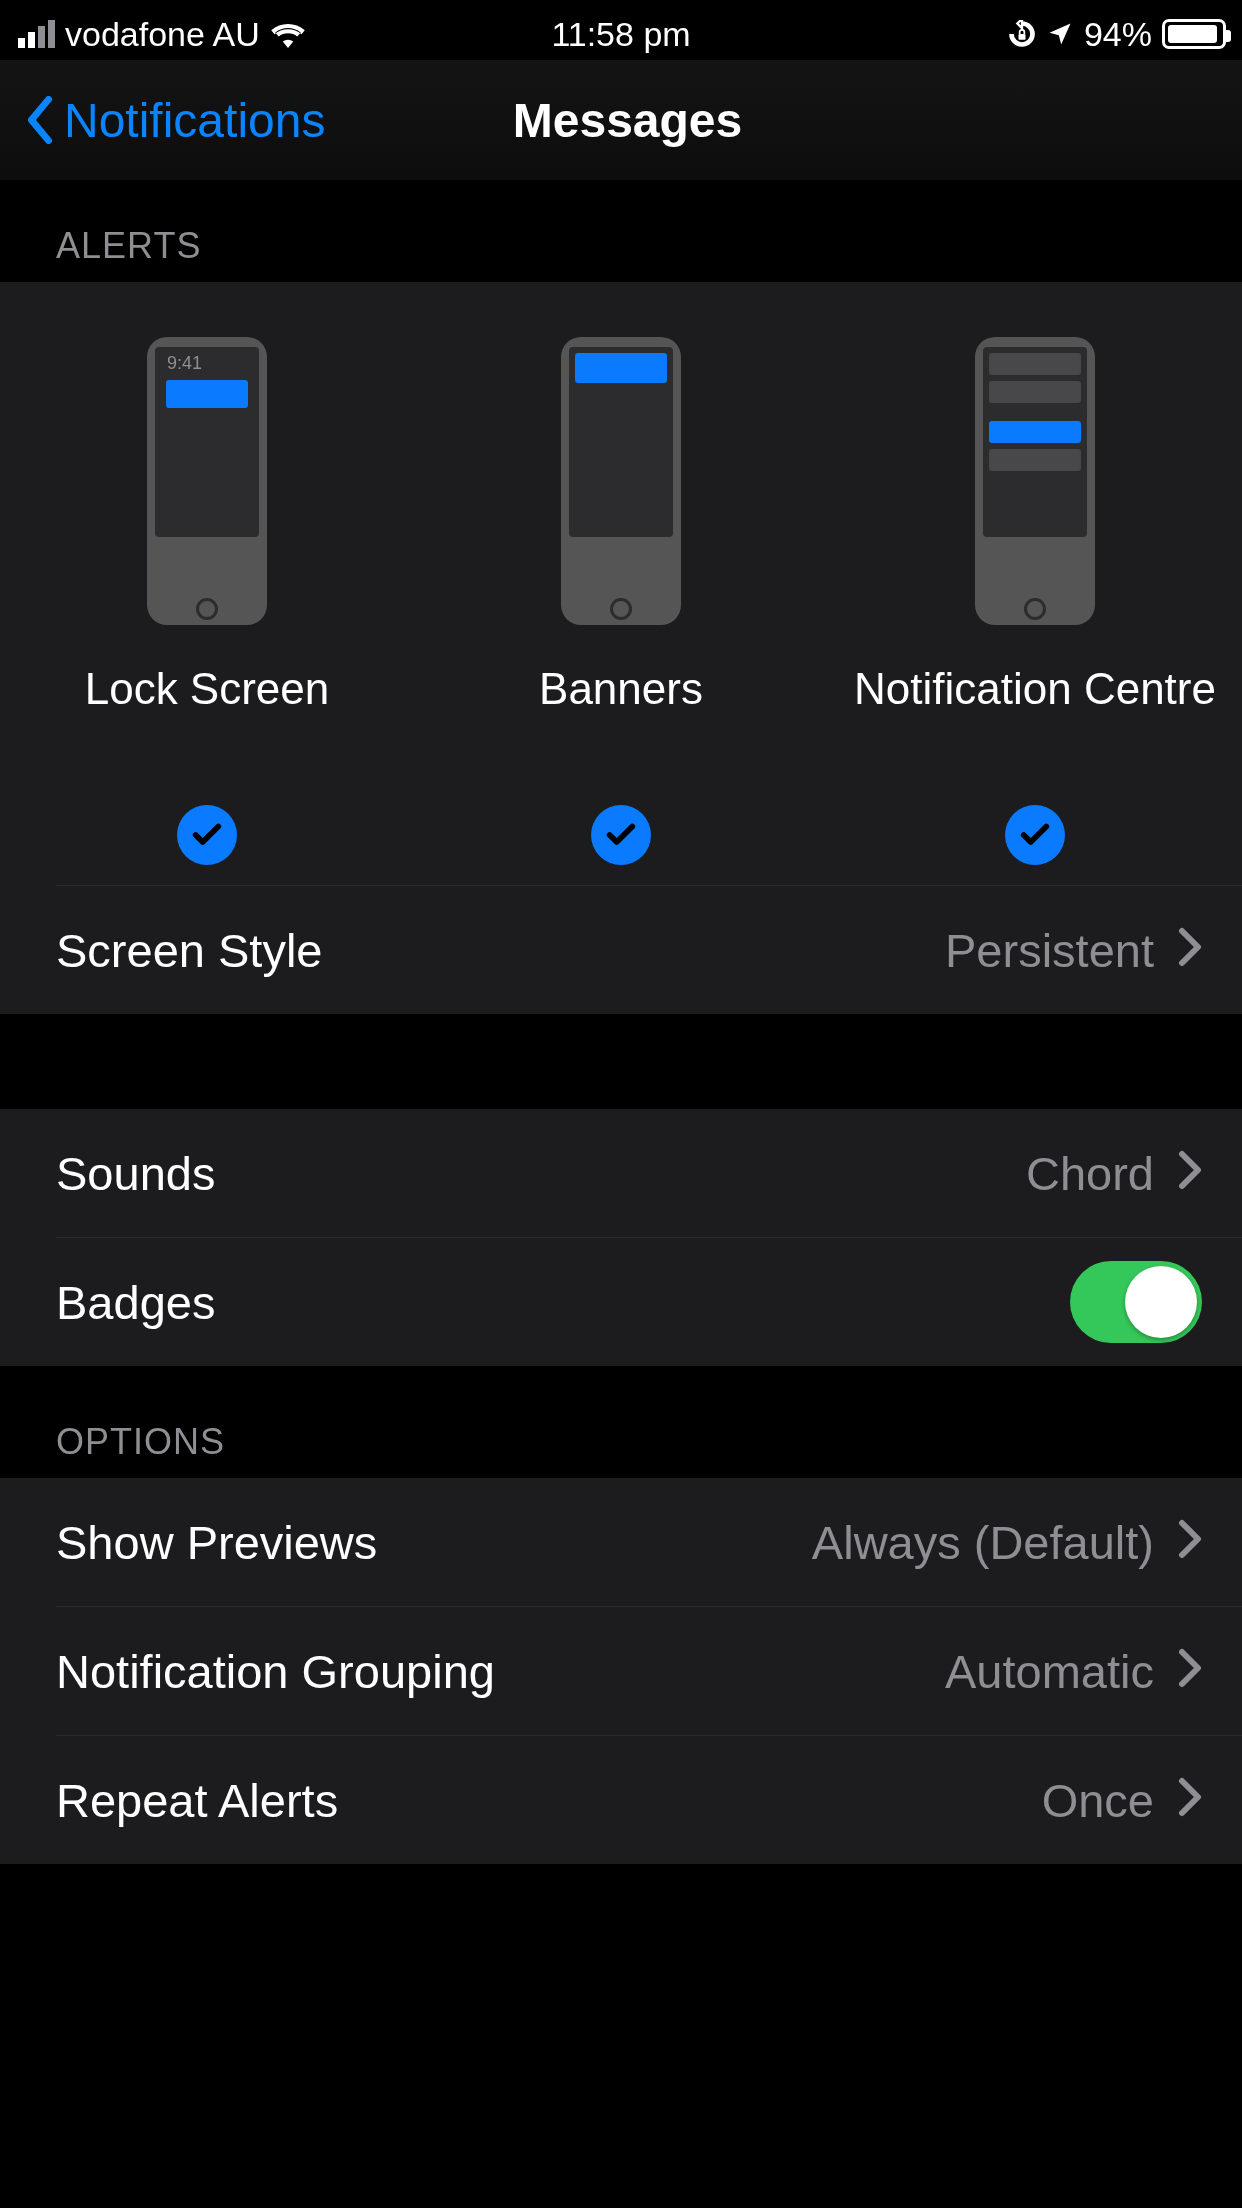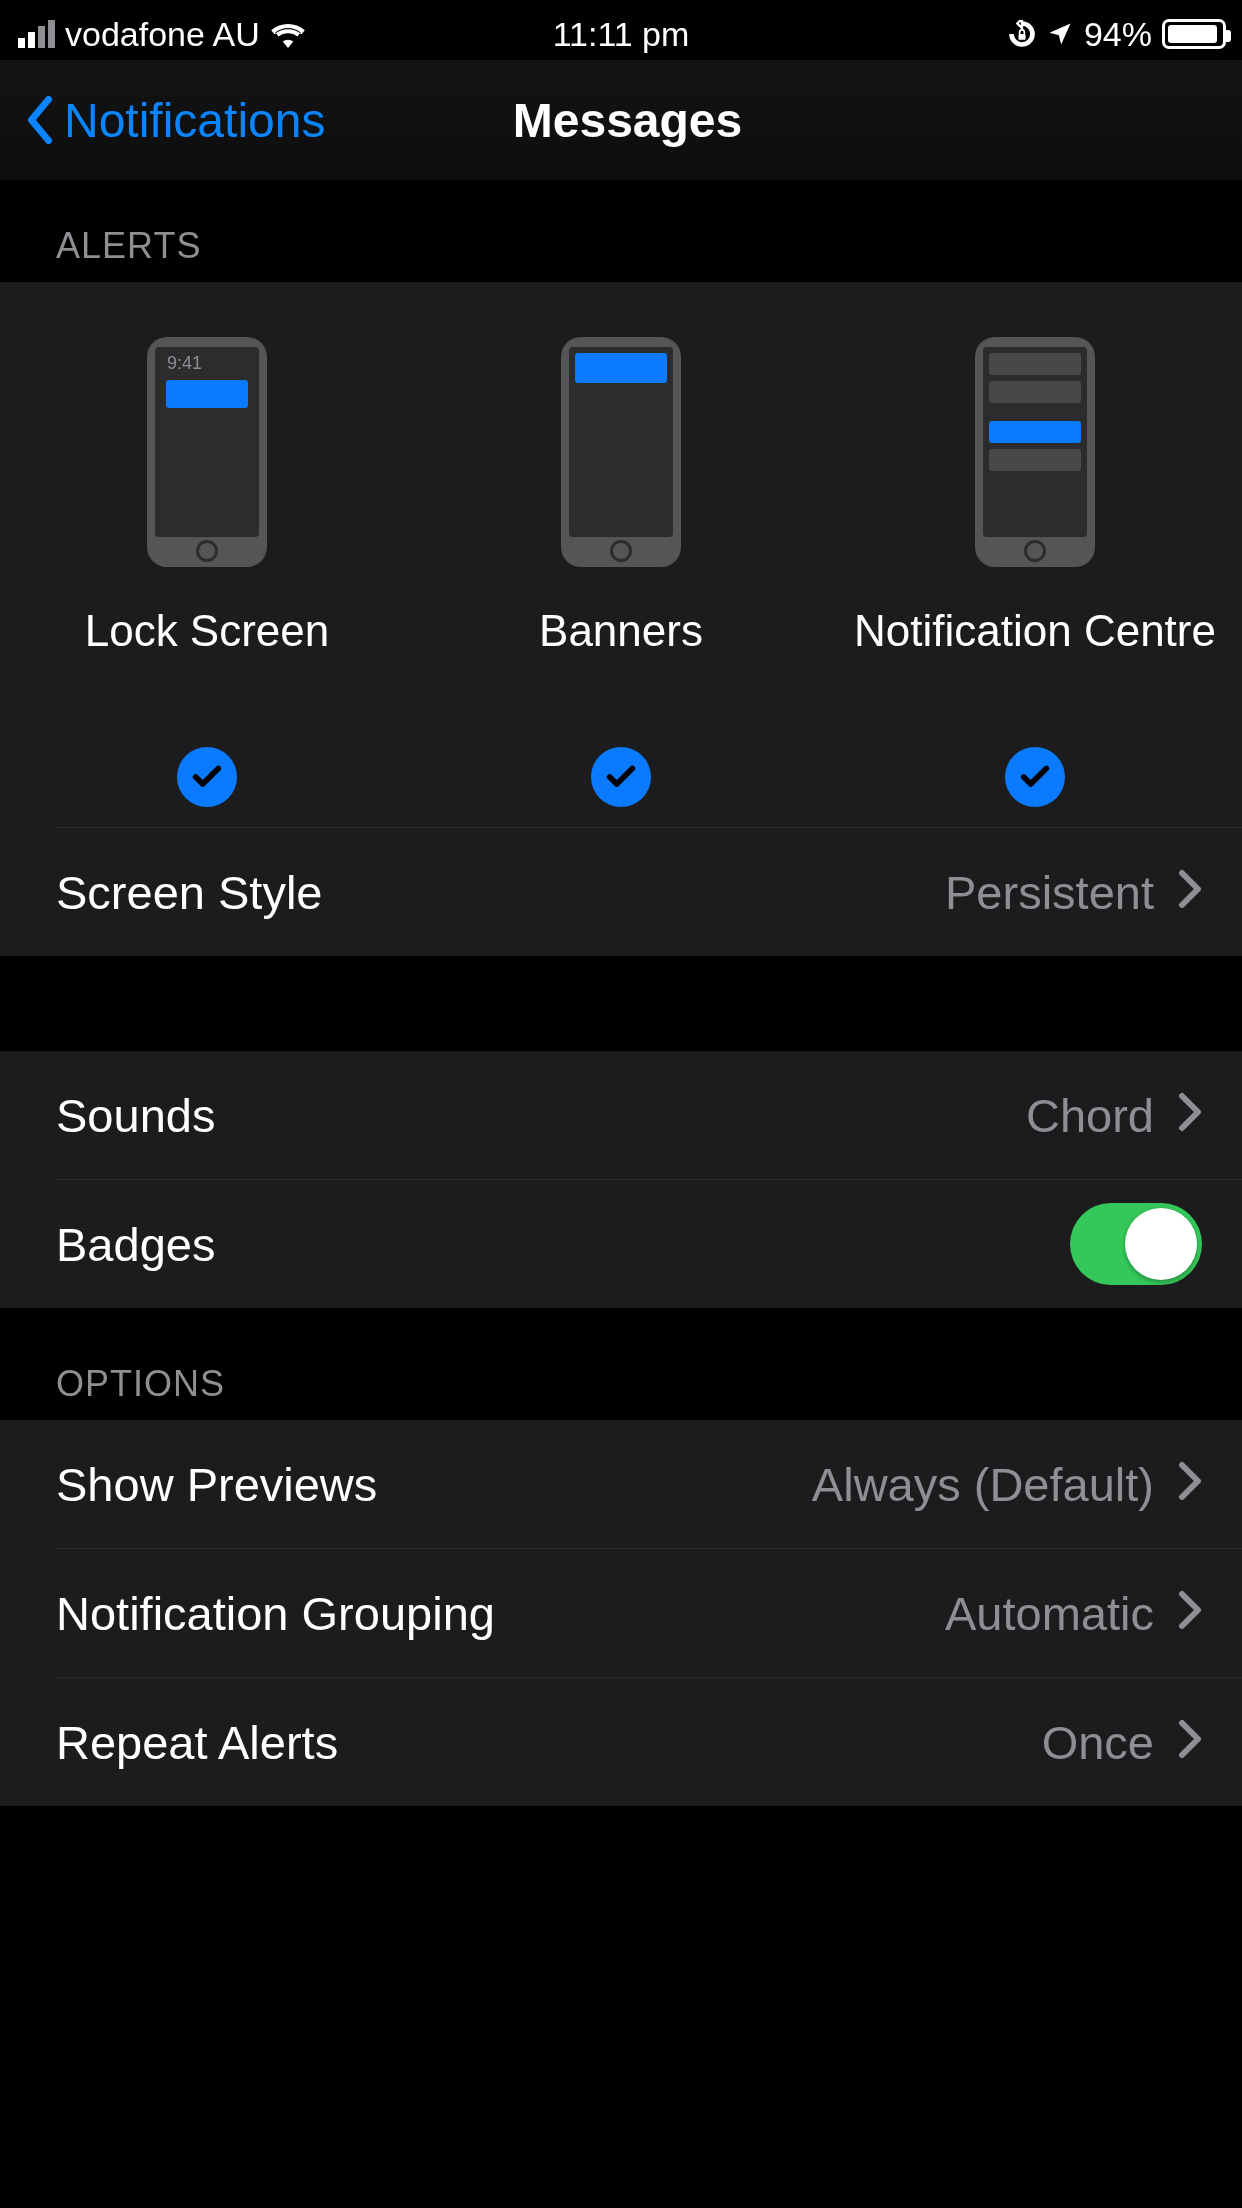--- a/index.html
+++ b/index.html
@@ -66,21 +66,21 @@
       text-transform: uppercase;
     }
 
     
     .group { background: #1c1c1e; }
     .alert-types {
       display: flex; justify-content: space-around; padding: 55px 0 20px;
     }
     .alert-type { flex:1; display:flex; flex-direction:column; align-items:center; }
     .phone-mock {
-      width: 120px; height: 230px; background:#555; border-radius:20px;
+      width: 120px; height: 288px; background:#555; border-radius:20px;
       padding: 10px 8px 0; position: relative;
     }
     .phone-mock .screen { width:100%; height:190px; background:#2c2c2e; border-radius:4px;
       display:flex; flex-direction:column; align-items:center; padding:6px 6px 0; gap:6px;}
     .phone-mock .home { position:absolute; bottom:5px; left:50%; transform:translateX(-50%);
       width:22px;height:22px;border:3px solid #2c2c2e;border-radius:50%;}
     .mock-time{font-size:18px;color:#8e8e93;align-self:flex-start;margin-left:6px;}
     .mock-bar{width:100%;height:22px;border-radius:3px;background:#48484a;}
     .mock-bar.blue{background:#0a7aff;}
     .mock-bar.lock{width:90%;height:28px;}
@@ -127,21 +127,21 @@
         <span></span>
         <span></span>
       </span>
     <span class="carrier">vodafone AU</span>
     <span class="wifi-icon">
       <svg width="36" height="27" viewBox="0 0 24 18">
           <path fill="#fff" d="M12 18l3.5-4.3a5.5 5.5 0 00-7 0L12 18zm-6.2-7.6a9.8 9.8 0 0112.4 0l2.3-2.8a13.5 13.5 0 00-17 0l2.3 2.8zM.8 6.1a17.6 17.6 0 0122.4 0L21 8.8a14 14 0 00-18 0L.8 6.1z"></path>
         </svg>
     </span>
   </div>
-  <div class="status-center">11:11 pm</div>
+  <div class="status-center">11:58 pm</div>
   <div class="status-right">
     <span class="lock-icon">
       <svg width="28" height="28" viewBox="0 0 24 24">
           <path fill="none" stroke="#fff" stroke-width="2" d="M4 12a8 8 0 108-8v3l-4-4 4-4v3A10 10 0 112 12"></path>
           <rect x="9" y="12" width="6" height="5" rx="1" fill="#fff"></rect>
           <path d="M10 12v-1.5a2 2 0 014 0V12" fill="none" stroke="#fff" stroke-width="1.5"></path>
         </svg>
     </span>
     <span class="loc-icon">
       <svg width="28" height="28" viewBox="0 0 24 24">

